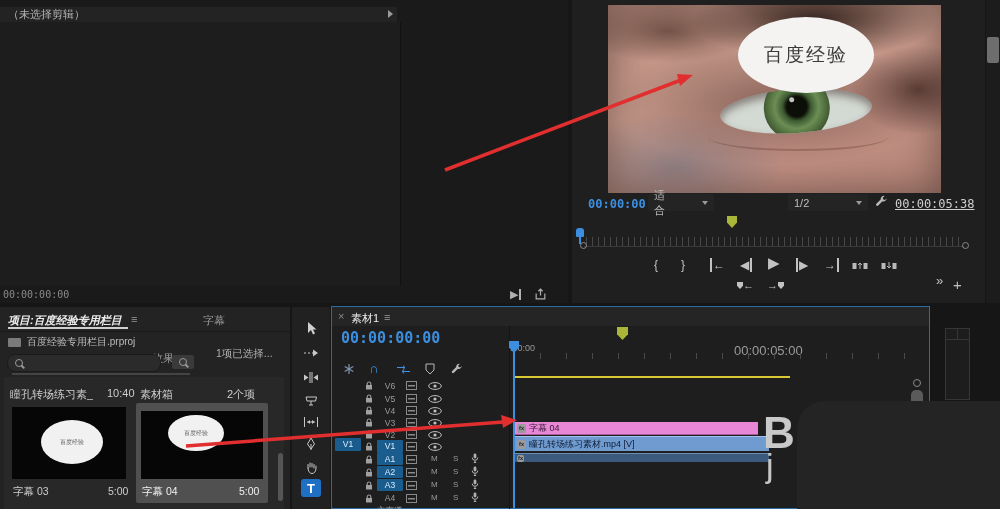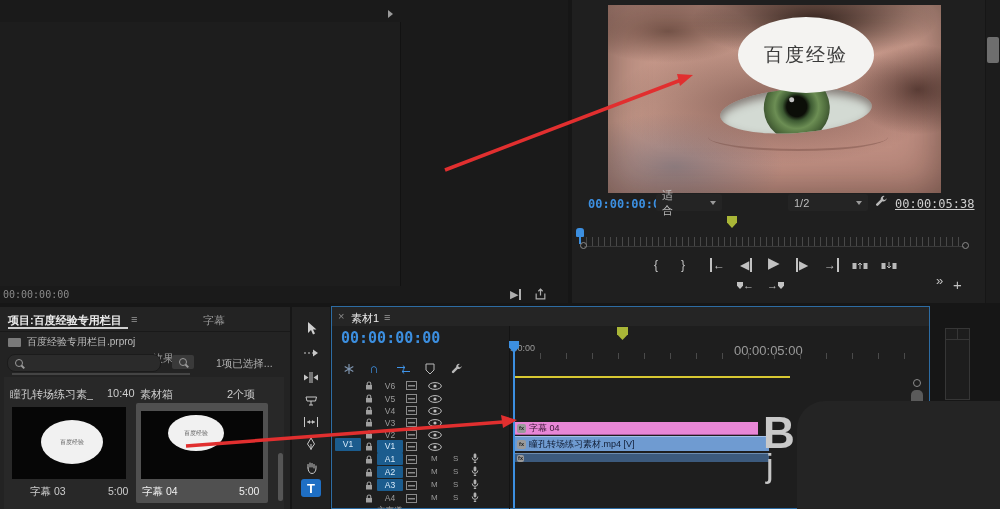--- a/index.html
+++ b/index.html
@@ -78,20 +78,23 @@
   .wm-b{left:763px;top:408px;font-size:44px;font-weight:bold;color:#c9c9c9;}
   .wm-j{left:766px;top:446px;font-size:34px;color:#c6c6c6;}
   svg{display:block;}
 </style>
 </head>
 <body>
 
 <div id="app">
 
   <div class="panel src-panel">
+    <div class="abs src-header">
+      <span>（未选择剪辑）</span>
+    </div>
     <div class="abs tri-right" style="left:388px;top:10px;"></div>
     <div class="abs src-preview"></div>
     <div class="abs src-tc mono">00:00:00:00</div>
 
     <div class="abs" style="left:510px;top:289px;font-size:11px;color:#b0b0b0;border-right:2px solid #b0b0b0;padding-right:1px;line-height:11px;">▶</div>
     <div class="abs" style="left:534px;top:288px;">
       <svg width="13" height="13" viewBox="0 0 12 12">
           <path d="M2 5v5h8V5M6 7V1M4 3l2-2 2 2" stroke="#b0b0b0" stroke-width="1.1" fill="none"></path>
         </svg>
     </div>
@@ -104,21 +107,21 @@
         <div class="iris"></div>
         <div class="iris-glint"></div>
       </div>
       <div class="lowerlid"></div>
       <div class="callout">
         <span>百度经验</span>
       </div>
     </div>
 
     <div class="abs tc-blue mono" style="left:16px;top:197px;">00:00:00:00</div>
-    <div class="dropdown" style="left:84px;top:194px;width:66px;gap:32px;">
+    <div class="dropdown" style="left:76px;top:194px;width:66px;gap:32px;">
       <span>适合</span>
       <span class="caret"></span>
     </div>
     <div class="dropdown" style="left:216px;top:194px;width:80px;">
       <span>1/2</span>
       <span class="caret"></span>
     </div>
     <div class="abs" style="left:302px;top:195px;">
       <svg width="14" height="14" viewBox="0 0 14 14">
           <path d="M12.6 3.2a3.1 3.1 0 0 1-4.1 3L4.2 10.5a1.25 1.25 0 0 1-1.8-1.8L6.7 4.4A3.1 3.1 0 0 1 10.6 1l-1.8 1.7.5 1.7 1.7.5z" fill="#b9b9b9"></path>
@@ -165,37 +168,37 @@
     </div>
     <div class="tbtn" style="left:364px;top:274px;font-size:13px;">»</div>
     <div class="tbtn" style="left:381px;top:278px;font-size:15px;">+</div>
   </div>
 
   <div class="panel" style="left:986px;top:0;width:14px;height:303px;background:#1c1c1c;">
     <div class="abs" style="left:1px;top:37px;width:12px;height:26px;background:#6e6e6e;border-radius:2px;"></div>
   </div>
 
   <div class="panel proj-panel">
-    <div class="abs ptab active" style="left:8px;top:6px;">项目:百度经验专用栏目</div>
+    <div class="abs ptab active" style="left:8px;top:6px;font-style:italic;">项目:百度经验专用栏目</div>
     <div class="abs ptab" style="left:131px;top:6px;">≡</div>
     <div class="abs" style="left:8px;top:20px;width:120px;height:2px;background:#cfcfcf;"></div>
     <div class="abs ptab" style="left:152px;top:6px;margin-top:38px;">效果</div>
     <div class="abs ptab" style="left:203px;top:6px;">字幕</div>
     <div class="abs" style="left:0;top:24px;width:290px;height:1px;background:#191919;"></div>
 
     <div class="abs" style="left:8px;top:31px;width:13px;height:9px;background:#7a7a7a;border-radius:1px;"></div>
     <div class="abs" style="left:27px;top:28px;font-size:10px;color:#bdbdbd;">百度经验专用栏目.prproj</div>
 
     <div class="search-box">
       <span class="mag" style="left:7px;top:4px;"></span>
     </div>
     <div class="abs" style="left:172px;top:48px;width:22px;height:14px;background:#3a3a3a;border-radius:2px;">
       <span class="mag" style="left:7px;top:3px;"></span>
     </div>
-    <div class="abs" style="left:216px;top:50px;font-size:10.5px;color:#b0b0b0;text-align:center;">1项已选择...</div>
+    <div class="abs" style="left:216px;top:40px;font-size:10.5px;color:#b0b0b0;text-align:center;">1项已选择...</div>
     <div class="abs" style="left:12px;top:66px;width:178px;height:2px;background:#444;"></div>
 
     <div class="grid">
 
       <div class="abs gname" style="left:6px;top:10px;max-width:94px;overflow:hidden;">瞳孔转场练习素_</div>
       <div class="abs gname" style="left:103px;top:10px;">10:40</div>
       <div class="abs gname" style="left:136px;top:10px;">素材箱</div>
       <div class="abs gname" style="left:223px;top:10px;">2个项</div>
 
       <div class="abs" style="left:132px;top:26px;width:132px;height:100px;background:#505050;border-radius:2px;"></div>
@@ -205,21 +208,21 @@
           <span>百度经验</span>
         </div>
       </div>
 
       <div class="thumb" style="left:137px;top:34px;width:122px;height:68px;">
         <div class="ellipse-thumb" style="left:27px;top:4px;width:56px;height:36px;">
           <span>百度经验</span>
         </div>
       </div>
 
-      <div class="abs gname" style="left:9px;top:108px;font-size:10.5px;margin-left:17px;">字幕 03</div>
+      <div class="abs gname" style="left:9px;top:108px;font-size:10.5px;">字幕 03</div>
       <div class="abs gname" style="left:104px;top:108px;font-size:10.5px;">5:00</div>
       <div class="abs gname" style="left:138px;top:108px;font-size:10.5px;color:#f0f0f0;">字幕 04</div>
       <div class="abs gname" style="left:235px;top:108px;font-size:10.5px;color:#f0f0f0;">5:00</div>
 
       <div class="abs" style="left:274px;top:76px;width:5px;height:48px;background:#555;border-radius:3px;"></div>
     </div>
   </div>
 
   <div class="panel tools-panel">
     <div class="tool" style="top:12px;">

